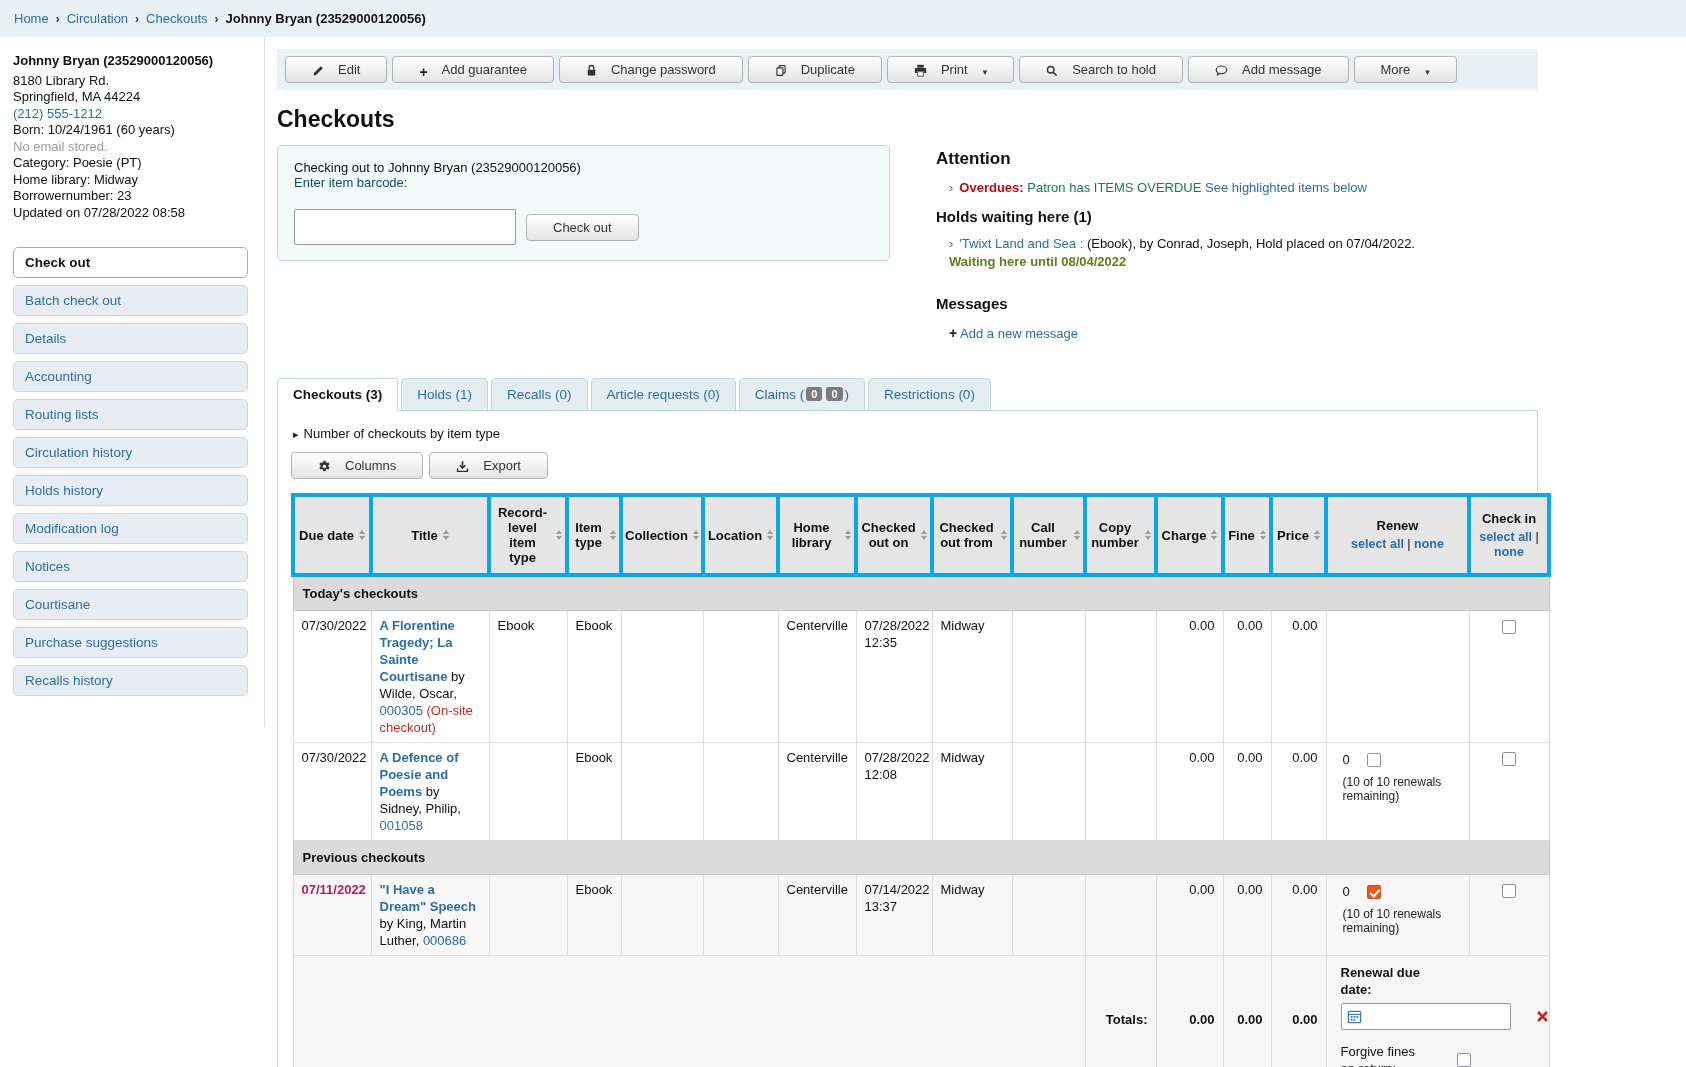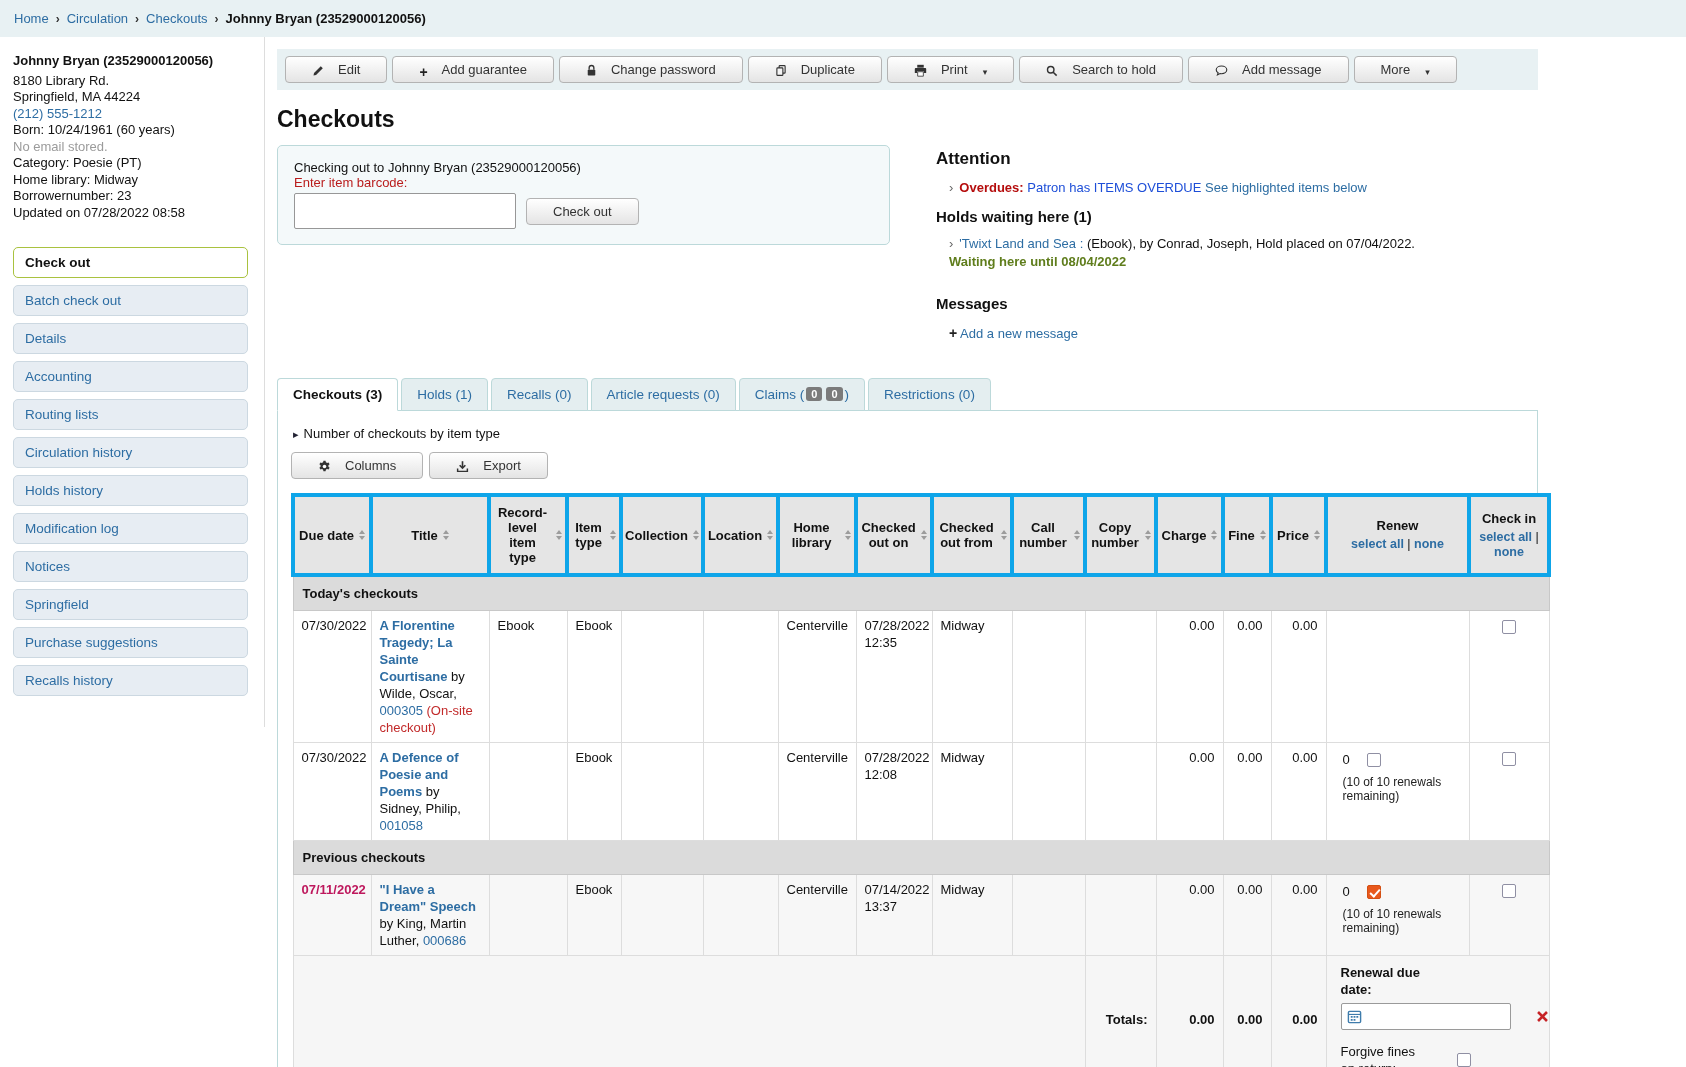--- a/index.html
+++ b/index.html
@@ -39,32 +39,32 @@
     padding: 5px 26px; font-family: inherit; font-size: 13px; color: #333; cursor: pointer; white-space: nowrap; }
   .btn svg { flex: 0 0 auto; }
   .caret { font-size: 9px; color: #333; margin-left: 1px; }
   .plus-glyph { color: #222; font-weight: bold; font-size: 14px; line-height: 10px; }
 
   .page-title { font-size: 23px; font-weight: bold; margin: 16px 0 12px; }
 
   .cols { display: flex; align-items: flex-start; }
   .checkout-box { width: 613px; background: #f4f9fa; border: 1px solid #bcd9da; border-radius: 5px; padding: 14px 16px 15px; }
   .checkout-box .legend { font-weight: normal; }
-  .field-label { color: #b91c1c; margin-bottom: 3px; }
+  .field-label { color: #0c4a6e; margin-bottom: 19px; }
   .barcode-row { display: flex; align-items: center; gap: 10px; }
   .barcode-input { width: 222px; height: 36px; border: 1px solid #979797; border-radius: 2px; background: #fff; font: inherit; padding: 0 7px; }
   .settings-link { margin-top: 13px; }
   .arrow-glyph { color: #223; font-size: 11px; margin-right: 5px; }
 
   .attention-col { margin-left: 46px; width: 560px; }
   .attention-col h3 { font-size: 17px; margin: 4px 0 11px; }
   .alert-item { margin: 0 0 10px 13px; }
   .list-arrow { color: #666; margin-right: 6px; }
   .red-bold { color: #b50d0d; font-weight: bold; }
-  .red { color: #1d4ed8; }
+  .red { color: #15803d; }
   h4.sub { font-size: 15px; margin: 13px 0 10px; }
   .hold-item { margin-left: 13px; line-height: 18px; }
   .green-bold { color: #5f7d1c; font-weight: bold; }
   .add-msg { margin: 14px 0 0 13px; }
 
   
   .tabbar { display: flex; gap: 3px; margin-top: 37px; position: relative; z-index: 2; }
   .tab { padding: 8px 15px; border: 1px solid #bcd9da; border-radius: 4px 4px 0 0;
     background: #e4eef0; color: #2d6da3; font-size: 13.5px; cursor: pointer; margin-bottom: -1px; }
   .tab.active { background: #fff; color: #111; font-weight: bold; border-bottom-color: #fff; }
@@ -140,21 +140,21 @@
     <div class="side-menu">
         <a class="menu-item active" href="#">Check out</a>
         <a class="menu-item" href="#">Batch check out</a>
         <a class="menu-item" href="#">Details</a>
         <a class="menu-item" href="#">Accounting</a>
         <a class="menu-item" href="#">Routing lists</a>
         <a class="menu-item" href="#">Circulation history</a>
         <a class="menu-item" href="#">Holds history</a>
         <a class="menu-item" href="#">Modification log</a>
         <a class="menu-item" href="#">Notices</a>
-        <a class="menu-item" href="#">Springfield</a>
+        <a class="menu-item" href="#">Courtisane</a>
         <a class="menu-item" href="#">Purchase suggestions</a>
         <a class="menu-item" href="#">Recalls history</a>
       </div>
   </div>
 
   <div class="main">
     <div class="toolbar">
       <button class="btn">
         <svg width="12" height="12" viewBox="0 0 16 16">
             <path fill="#333" d="M11.7 1.6l2.7 2.7-9 9L2 14l.7-3.4 9-9z"></path>

